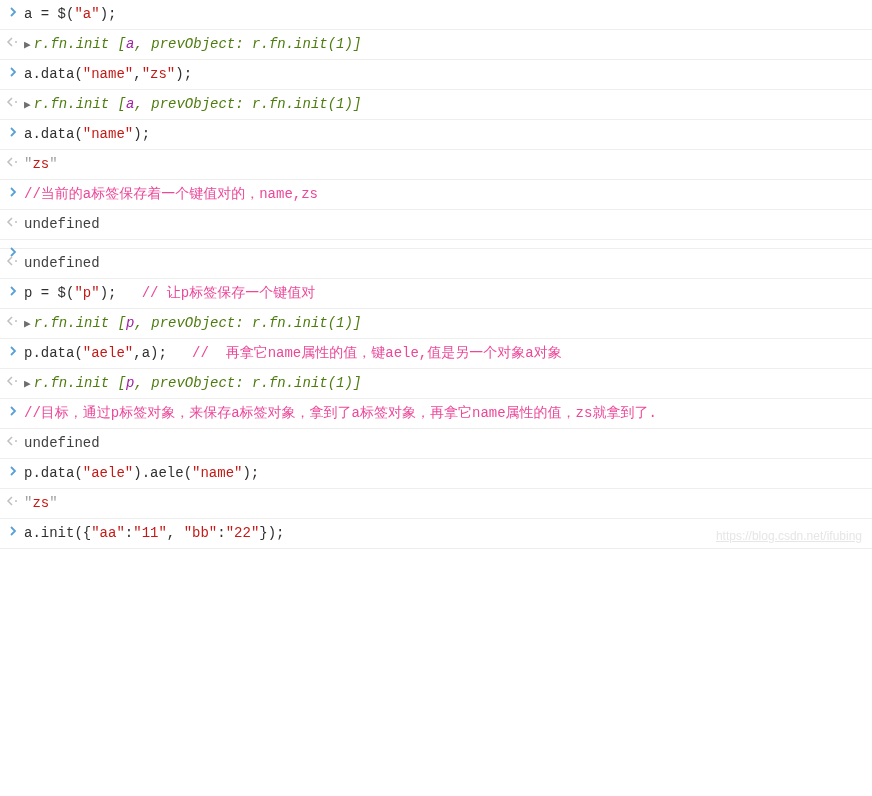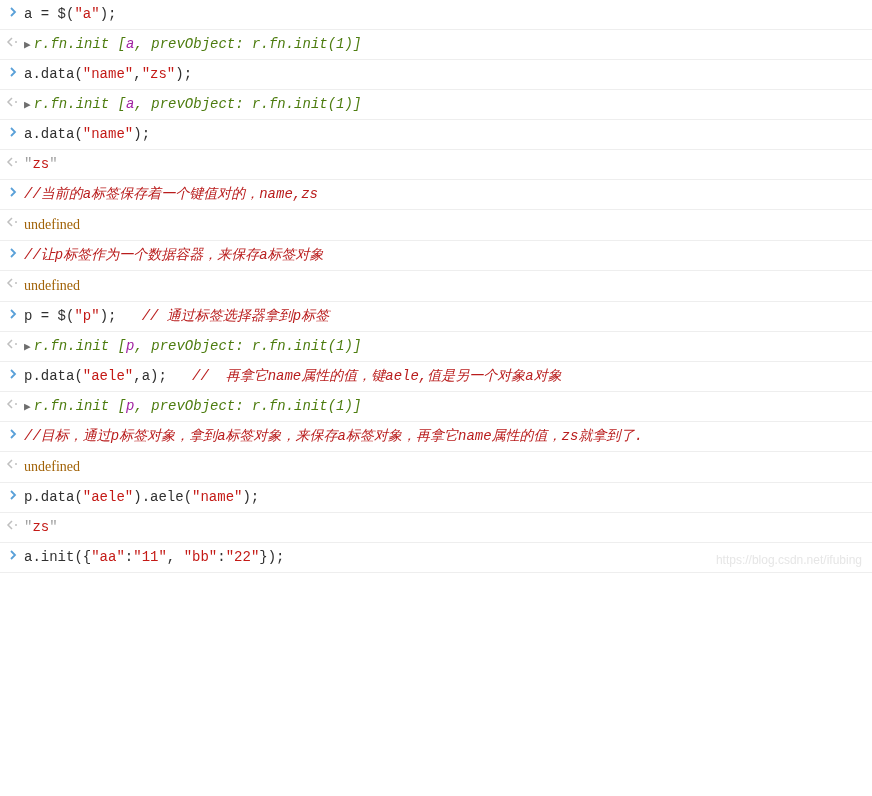--- a/index.html
+++ b/index.html
@@ -47,35 +47,36 @@
     }
     .expand-arrow {
       display: inline-block;
       color: #6e6e6e;
       margin-right: 3px;
       font-size: 11px;
     }
     .italic {
       font-style: italic;
     }
-    .c-comment { color: #b91c1c; font-style: italic; }
+    .c-comment { color: #ec4899; }
     .c-gray { color: #a0a0a0; }
     .c-darkgray { color: #4d7c0f; font-style: italic; }
     .c-purple { color: #a020a0; font-style: italic; }
     .c-black { color: #303030; }
     .c-string { color: #c41a16; }
-    .c-undefined { color: #a16207; font-family: Liberation Serif, serif; }
+    .c-undefined { color: #404040; }
     .watermark {
       position: absolute;
       bottom: 6px;
       right: 10px;
       font-size: 12px;
       color: #e6e6e6;
       font-family: Arial, sans-serif;
       pointer-events: none;
+      text-decoration: underline;
     }
   </style>
 </head>
 <body>
 
 <div id="console">
     <div class="console-row">
       <span class="marker marker-input">
         <svg width="10" height="10" viewBox="0 0 10 10">
           <path d="M3 1 L7 5 L3 9" stroke="#59a0d8" stroke-width="1.8" fill="none"></path>
@@ -142,38 +143,37 @@
         </svg>
       </span>
       <div class="content"><span class="c-undefined">undefined</span></div>
     </div>
     <div class="console-row">
       <span class="marker marker-input">
         <svg width="10" height="10" viewBox="0 0 10 10">
           <path d="M3 1 L7 5 L3 9" stroke="#59a0d8" stroke-width="1.8" fill="none"></path>
         </svg>
       </span>
-      <div class="content"><span class="c-comment">//让p标签作为一个数据容器，来保存a标签对象</span></div>
     </div>
     <div class="console-row">
       <span class="marker marker-output">
         <svg width="14" height="10" viewBox="0 0 14 10">
           <path d="M6 1 L2 5 L6 9" stroke="#bfbfbf" stroke-width="1.5" fill="none"></path>
           <circle cx="10" cy="5" r="1" fill="#bfbfbf"></circle>
         </svg>
       </span>
       <div class="content"><span class="c-undefined">undefined</span></div>
     </div>
     <div class="console-row">
       <span class="marker marker-input">
         <svg width="10" height="10" viewBox="0 0 10 10">
           <path d="M3 1 L7 5 L3 9" stroke="#59a0d8" stroke-width="1.8" fill="none"></path>
         </svg>
       </span>
-      <div class="content"><span class="c-black">p = $(</span><span class="c-string">"p"</span><span class="c-black">);   </span><span class="c-comment">// 通过标签选择器拿到p标签</span></div>
+      <div class="content"><span class="c-black">p = $(</span><span class="c-string">"p"</span><span class="c-black">);   </span><span class="c-comment">// 让p标签保存一个键值对</span></div>
     </div>
     <div class="console-row">
       <span class="marker marker-output">
         <svg width="14" height="10" viewBox="0 0 14 10">
           <path d="M6 1 L2 5 L6 9" stroke="#bfbfbf" stroke-width="1.5" fill="none"></path>
           <circle cx="10" cy="5" r="1" fill="#bfbfbf"></circle>
         </svg>
       </span>
       <div class="content"><span class="expand-arrow">▶</span><span class="c-darkgray italic">r.fn.init [</span><span class="c-purple italic">p</span><span class="c-darkgray italic">, prevObject: r.fn.init(1)</span><span class="c-darkgray italic">]</span></div>
     </div>
@@ -193,21 +193,21 @@
         </svg>
       </span>
       <div class="content"><span class="expand-arrow">▶</span><span class="c-darkgray italic">r.fn.init [</span><span class="c-purple italic">p</span><span class="c-darkgray italic">, prevObject: r.fn.init(1)</span><span class="c-darkgray italic">]</span></div>
     </div>
     <div class="console-row">
       <span class="marker marker-input">
         <svg width="10" height="10" viewBox="0 0 10 10">
           <path d="M3 1 L7 5 L3 9" stroke="#59a0d8" stroke-width="1.8" fill="none"></path>
         </svg>
       </span>
-      <div class="content"><span class="c-comment">//目标，通过p标签对象，拿到a标签对象，来保存a标签对象，再拿它name属性的值，zs就拿到了.</span></div>
+      <div class="content"><span class="c-comment">//目标，通过p标签对象，来保存a标签对象，拿到了a标签对象，再拿它name属性的值，zs就拿到了.</span></div>
     </div>
     <div class="console-row">
       <span class="marker marker-output">
         <svg width="14" height="10" viewBox="0 0 14 10">
           <path d="M6 1 L2 5 L6 9" stroke="#bfbfbf" stroke-width="1.5" fill="none"></path>
           <circle cx="10" cy="5" r="1" fill="#bfbfbf"></circle>
         </svg>
       </span>
       <div class="content"><span class="c-undefined">undefined</span></div>
     </div>

